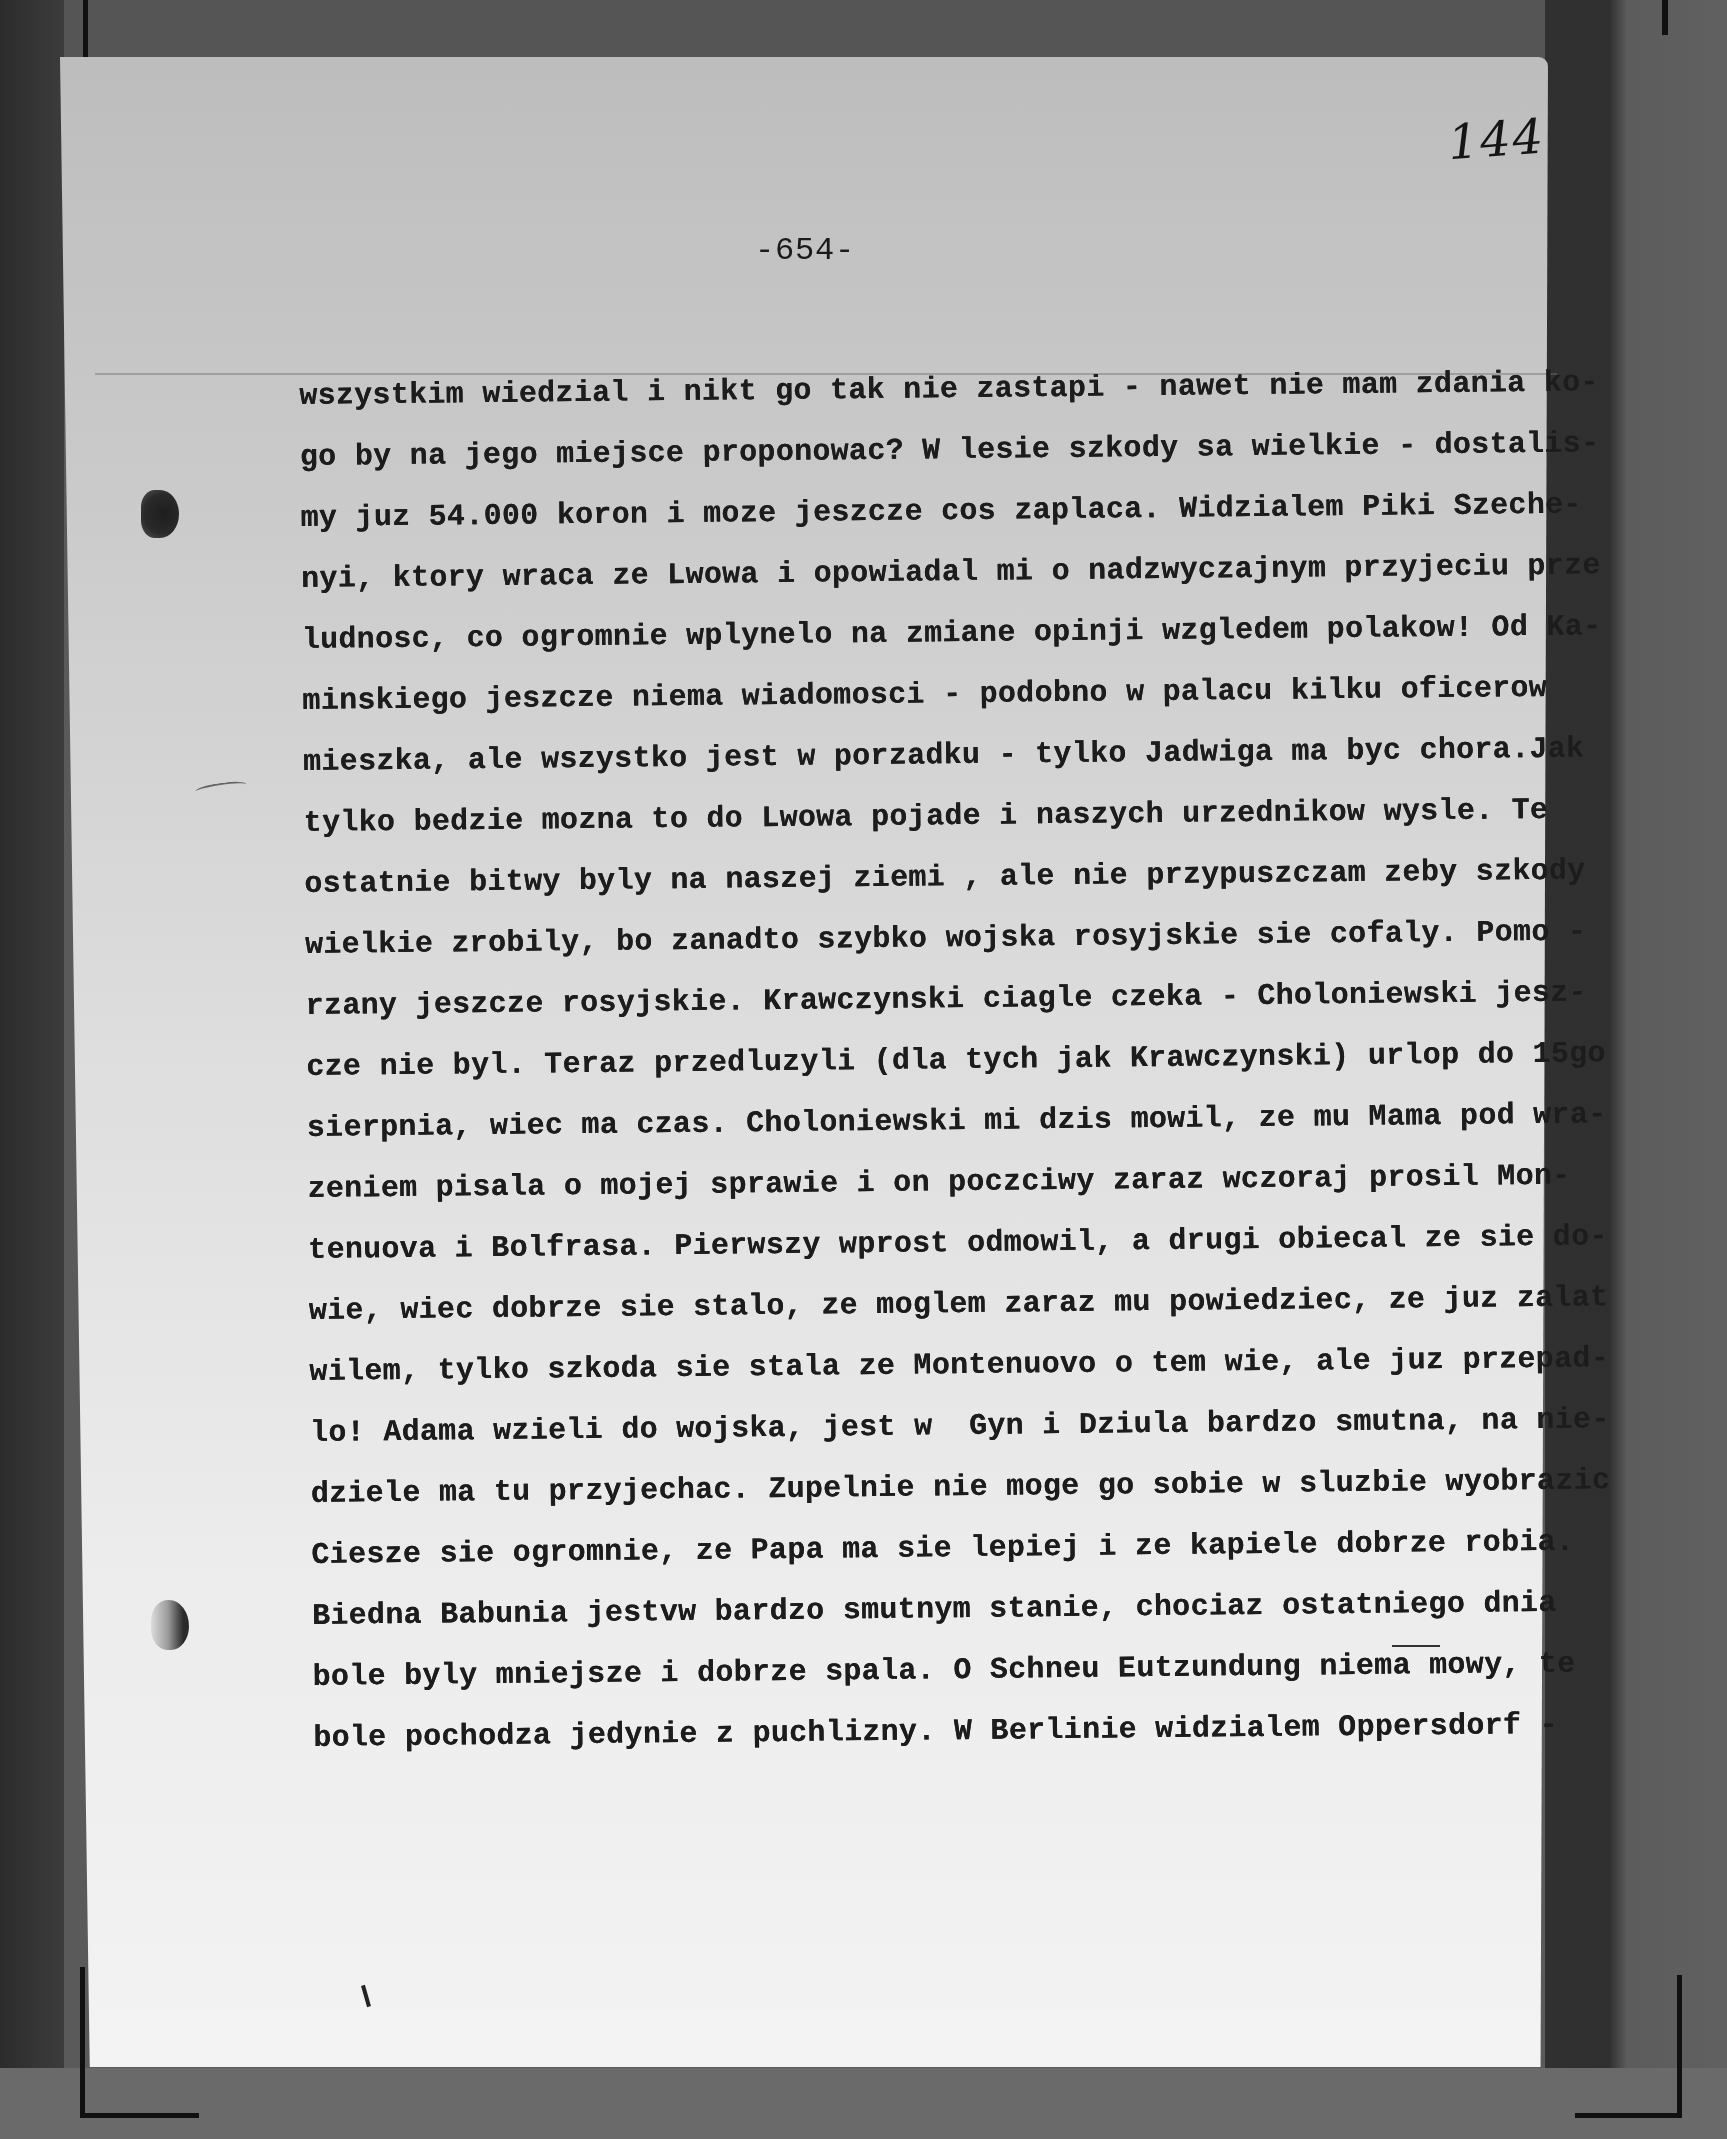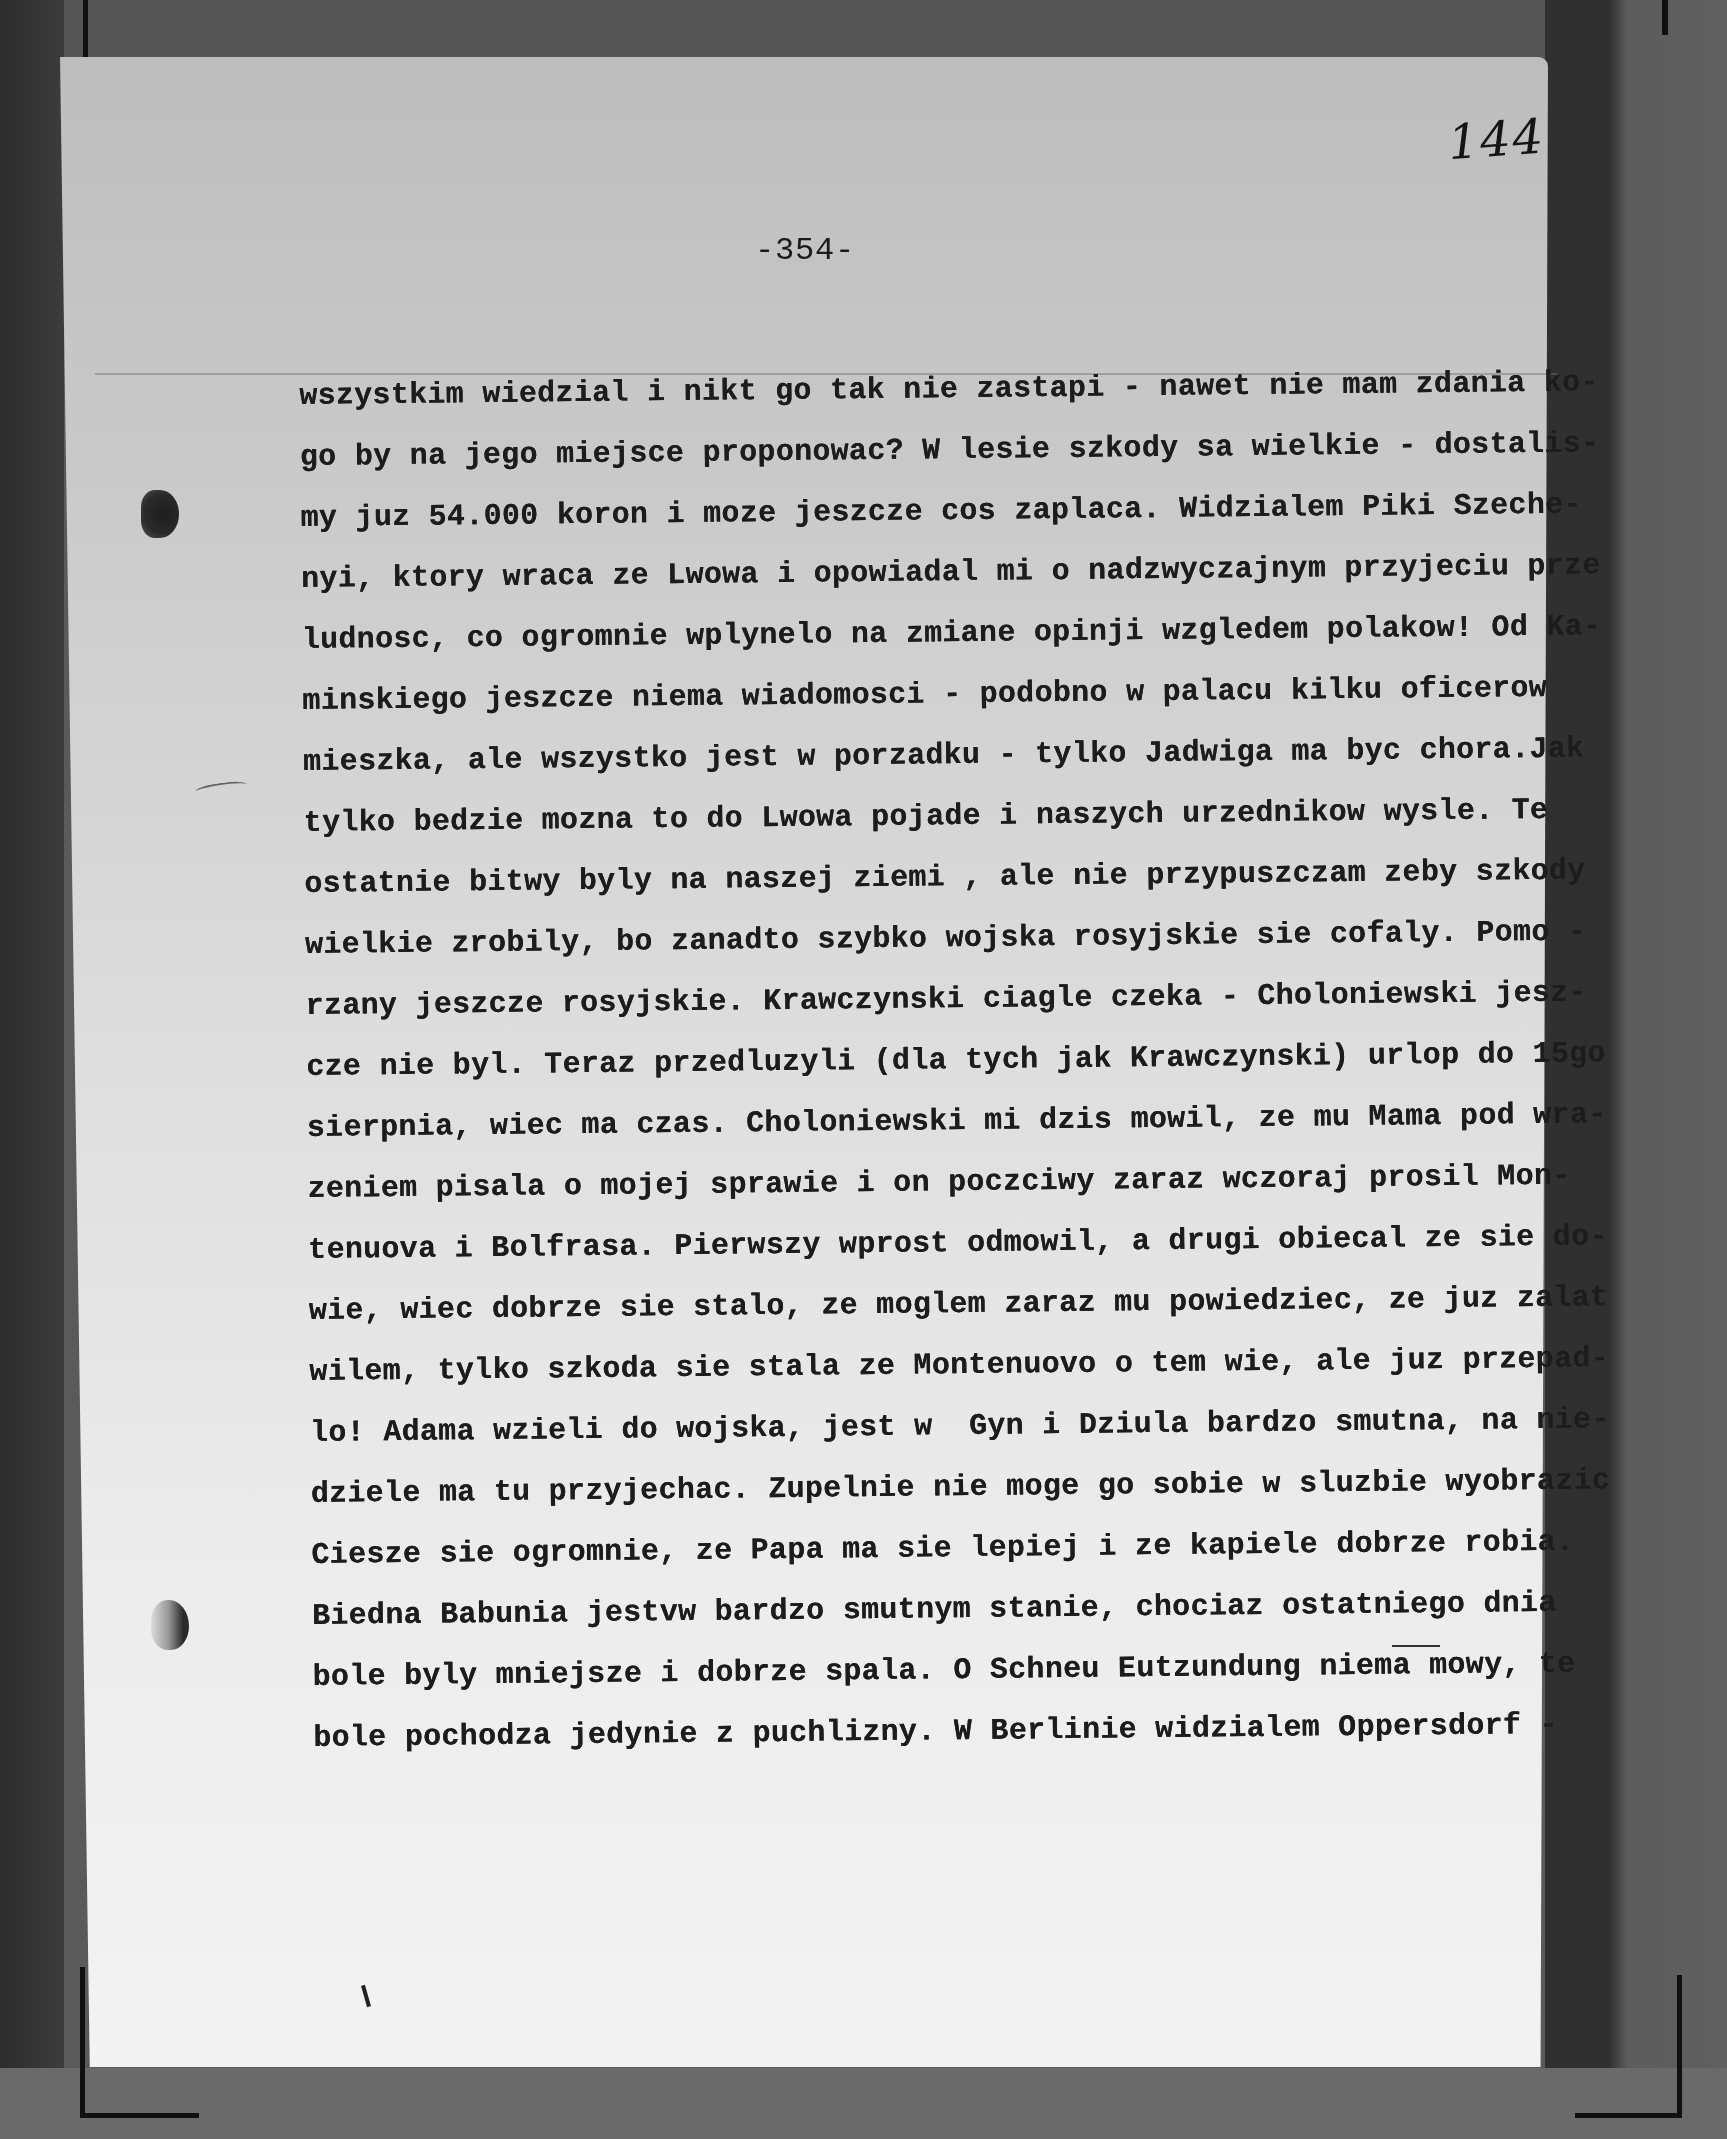--- a/index.html
+++ b/index.html
@@ -168,21 +168,21 @@
 <div class="backdrop-right"></div>
 <div class="backdrop-bottom"></div>
 <div class="top-mark"></div>
 <div class="top-right-mark"></div>
 
 <div class="page"></div>
 
 <div class="crease-line"></div>
 
 <div class="page-number-handwritten">144</div>
-<div class="page-number-typed">-354-</div>
+<div class="page-number-typed">-654-</div>
 
 <div class="punch-hole top"></div>
 <div class="punch-hole bottom"></div>
 <div class="margin-squiggle"></div>
 <div class="margin-tick"></div>
 
 <div class="body-text">
   <div class="line">wszystkim wiedzial i nikt go tak nie zastapi - nawet nie mam zdania ko-</div>
   <div class="line">go by na jego miejsce proponowac? W lesie szkody sa wielkie - dostalis-</div>
   <div class="line">my juz 54.000 koron i moze jeszcze cos zaplaca. Widzialem Piki Szeche-</div>

